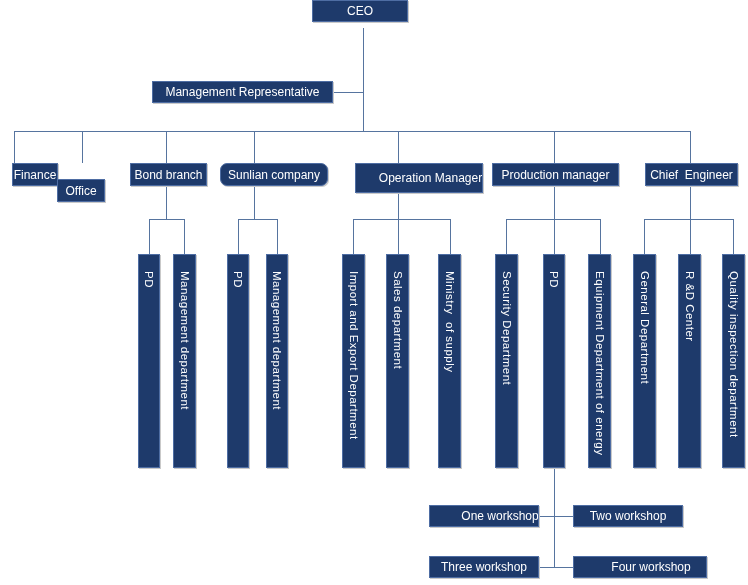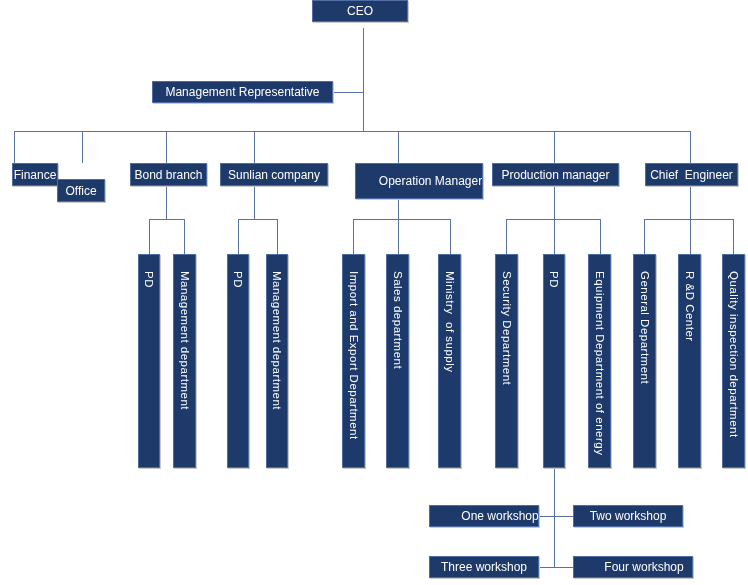--- a/index.html
+++ b/index.html
@@ -106,22 +106,22 @@
   <div class="line v" style="left:554px; top:468px; height:100px;"></div>
   <div class="line h" style="left:539px; top:516px; width:34px;"></div>
   <div class="line h" style="left:539px; top:567px; width:34px;"></div>
 
   <div class="box" style="left:312px; top:0; width:96px; height:22px;">CEO</div>
   <div class="box" style="left:152px; top:81px; width:181px; height:22px;">Management Representative</div>
 
   <div class="box" style="left:1px; top:163px; width:46px; height:23px;margin-left:11px;">Finance</div>
   <div class="box" style="left:57px; top:163px; width:48px; height:23px;margin-top:16px;">Office</div>
   <div class="box" style="left:130px; top:163px; width:77px; height:23px;">Bond branch</div>
-  <div class="box" style="left:220px; top:163px; width:108px; height:23px;">Sunlian company</div>
-  <div class="box" style="left:355px; top:163px; width:128px; height:36px;padding-left:23px;">Operation Manager</div>
+  <div class="box" style="left:220px; top:163px; width:108px; height:23px;border-radius:7px;">Sunlian company</div>
+  <div class="box" style="left:355px; top:163px; width:128px; height:30px;padding-left:23px;">Operation Manager</div>
   <div class="box" style="left:492px; top:163px; width:127px; height:23px;">Production manager</div>
   <div class="box" style="left:645px; top:163px; width:93px; height:23px;text-align:center;">Chief  Engineer</div>
 
   <div class="vbox" style="left:138px; width:22px;">
       <span>PD</span>
     </div>
   <div class="vbox" style="left:173px; width:23px;">
       <span>Management department</span>
     </div>
 
@@ -158,15 +158,15 @@
   <div class="vbox" style="left:678px; width:23px;">
       <span>R &amp;D Center</span>
     </div>
   <div class="vbox" style="left:722px; width:23px;">
       <span>Quality inspection department</span>
     </div>
 
   <div class="box" style="left:429px; top:505px; width:110px; height:22px;padding-left:32px;">One workshop</div>
   <div class="box" style="left:573px; top:505px; width:110px; height:22px;">Two workshop</div>
   <div class="box" style="left:429px; top:556px; width:110px; height:22px;">Three workshop</div>
-  <div class="box" style="left:573px; top:556px; width:120px; height:22px;padding-left:22px;">Four workshop</div>
+  <div class="box" style="left:573px; top:556px; width:134px; height:22px;padding-left:22px;">Four workshop</div>
 
 </div>
 
 </body></html>

